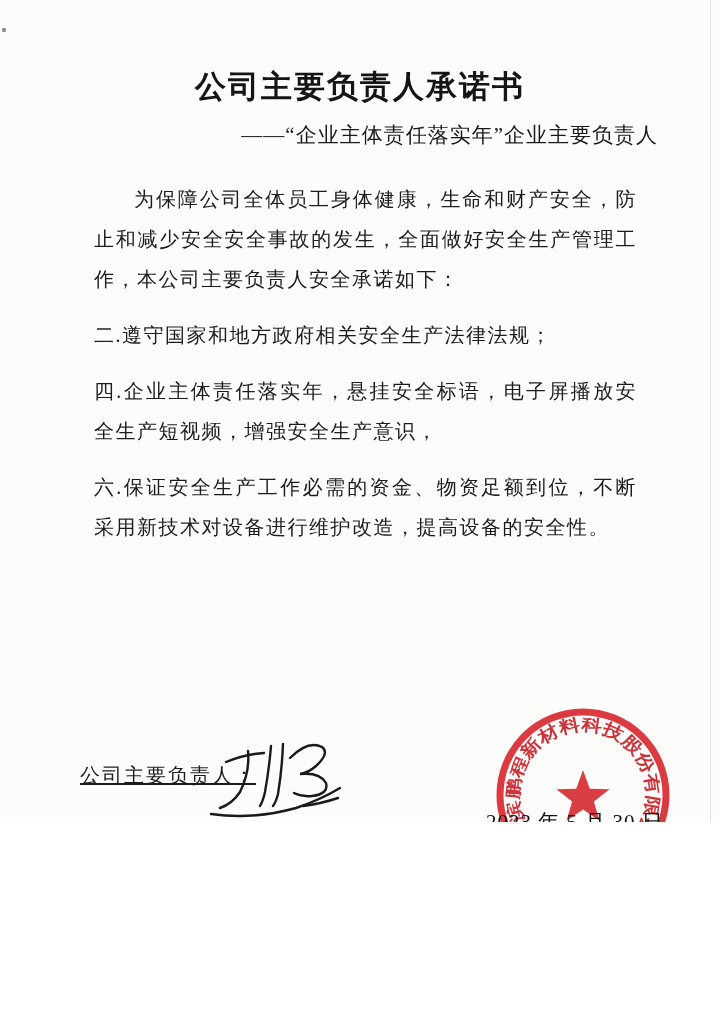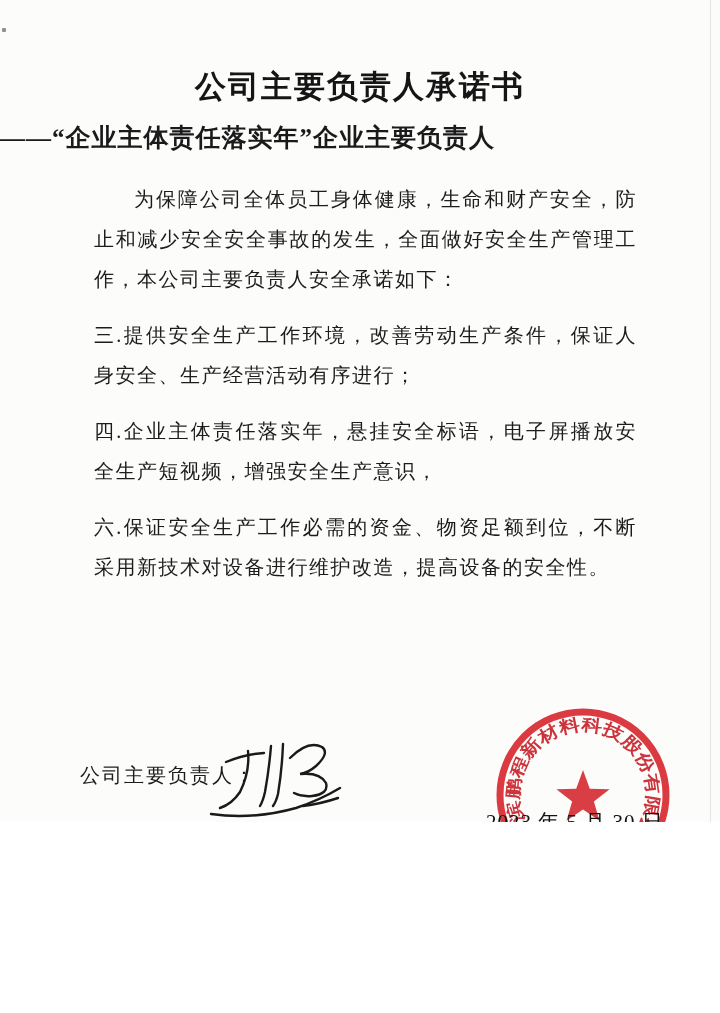--- a/index.html
+++ b/index.html
@@ -34,22 +34,23 @@
     font-size: 31px;
     font-weight: bold;
     letter-spacing: 2px;
     color: #151515;
   }
 
   .doc-subtitle {
     position: absolute;
     left: 0; top: 121px;
     width: 658px;
-    font-size: 25px;
-    font-weight: 700;
+    text-align: right;
+    font-size: 21px;
+    font-weight: 400;
     letter-spacing: 1px;
     color: #1a1a1a;
   }
 
   .doc-body {
     position: absolute;
     left: 78px; top: 163px;
     width: 575px;
     font-size: 20px;
     line-height: 40px;
@@ -64,20 +65,21 @@
     position: absolute;
     left: 80px; top: 738px;
     width: 400px; height: 85px;
   }
   .signature-label {
     position: absolute;
     left: 0; top: 24px;
     font-size: 20px;
     letter-spacing: 2px;
     white-space: nowrap;
+    text-decoration: underline;
   }
   .signature-scrawl {
     position: absolute;
     left: 128px; top: 0;
   }
 
   .stamp {
     position: absolute;
     left: 488px; top: 700px;
     width: 190px; height: 190px;
@@ -102,21 +104,21 @@
   <div class="scan-edge"></div>
   <div class="speck speck-a"></div>
   <div class="speck speck-b"></div>
 
   <h1 class="doc-title">公司主要负责人承诺书</h1>
 
   <div class="doc-subtitle">——“企业主体责任落实年”企业主要负责人</div>
 
   <div class="doc-body">
     <p class="indent">为保障公司全体员工身体健康，生命和财产安全，防止和减少安全安全事故的发生，全面做好安全生产管理工作，本公司主要负责人安全承诺如下：</p>
-    <p>三.提供安全生产工作环境，改善劳动生产条件，保证人身安全、生产经营活动有序进行；</p>
+    <p>二.遵守国家和地方政府相关安全生产法律法规；</p>
     <p>四.企业主体责任落实年，悬挂安全标语，电子屏播放安全生产短视频，增强安全生产意识，</p>
     <p>六.保证安全生产工作必需的资金、物资足额到位，不断采用新技术对设备进行维护改造，提高设备的安全性。</p>
   </div>
 
   <div class="signature-row">
     <span class="signature-label">公司主要负责人：</span>
     <svg class="signature-scrawl" width="140" height="82" viewBox="0 0 140 82">
       <g fill="none" stroke="#1a1a1a" stroke-width="2.4" stroke-linecap="round">
         <path d="M18 24 Q38 16 56 15"></path>
         <path d="M40 13 Q42 34 32 54 Q24 66 12 70"></path>

